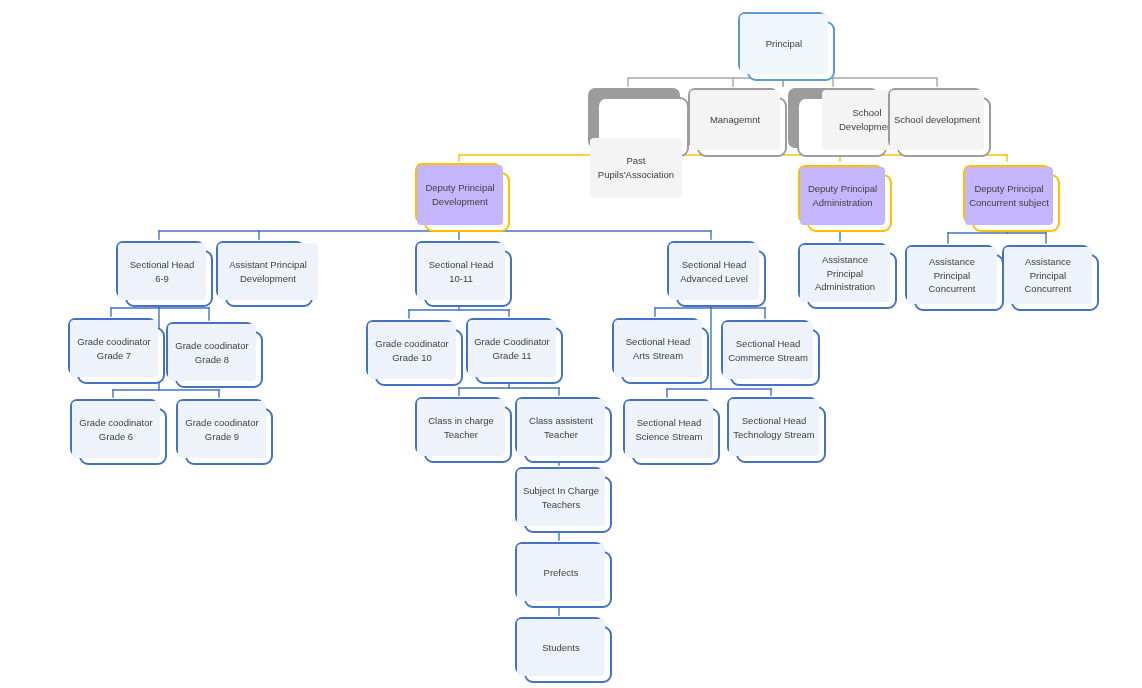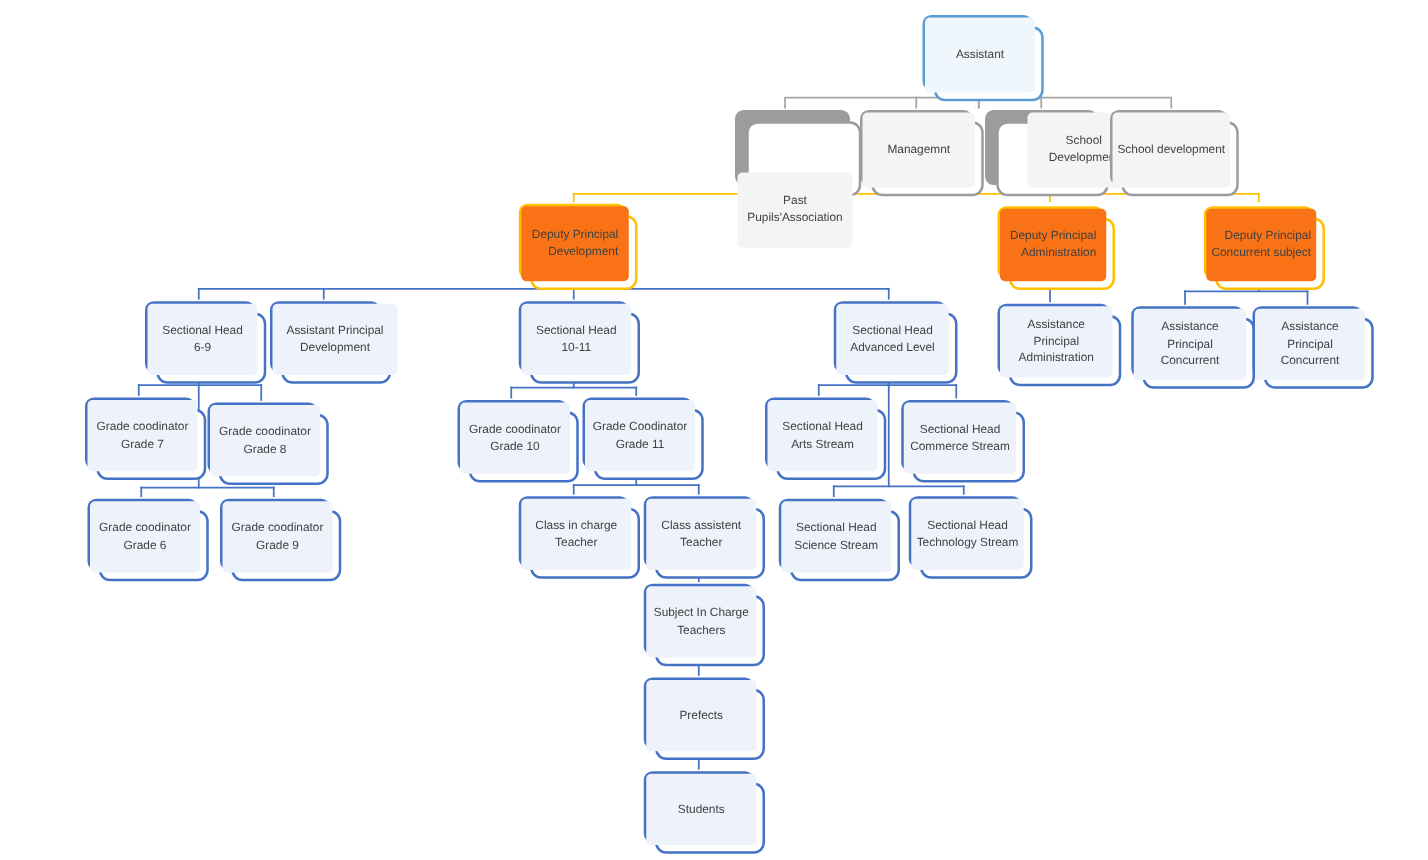--- a/index.html
+++ b/index.html
@@ -72,21 +72,21 @@
   .node.lightblue .label { background: #eff6fc; }
 
   
   .node.gray .plate { background: #9c9c9c; }
   .node.gray .card  { border-color: #9c9c9c; }
   .node.gray .label { background: #f4f4f4; }
 
   
   .node.amber .plate { background: #ffc000; }
   .node.amber .card  { border-color: #ffc000; }
-  .node.amber .label { background: #f97316; text-align: right; }
+  .node.amber .label { background: #c4b5fd; }
 </style>
 </head>
 <body>
 
 <div id="stage">
 
   <svg id="connectors" viewBox="0 0 1142 688" xmlns="http://www.w3.org/2000/svg">
       <g>
         <path d="M 783 72 L 783 86" stroke="#a6a6a6" stroke-width="1.4" fill="none" stroke-linecap="square"></path>
         <path d="M 628 86 L 628 78 L 937 78 L 937 86" stroke="#a6a6a6" stroke-width="1.4" fill="none" stroke-linecap="square"></path>
@@ -154,21 +154,21 @@
         <path d="M 667 389 L 771 389" stroke="#4472c4" stroke-width="1.4" fill="none" stroke-linecap="square"></path>
         <path d="M 667 389 L 667 397" stroke="#4472c4" stroke-width="1.4" fill="none" stroke-linecap="square"></path>
         <path d="M 771 389 L 771 395" stroke="#4472c4" stroke-width="1.4" fill="none" stroke-linecap="square"></path>
       </g>
     </svg>
 
   <div id="nodes-layer">
       <div class="node lightblue" style="left: 738px; top: 12px; width: 97px; height: 69px;">
         <div class="plate" style="width: 88px; height: 60px;"></div>
         <div class="card" style="left: 9px; top: 9px; width: 88px; height: 60px;">
-          <div class="label" style="left: -9px; top: -9px; width: 88px; height: 60px;">Assistant</div>
+          <div class="label" style="left: -9px; top: -9px; width: 88px; height: 60px;">Principal</div>
         </div>
       </div>
       <div class="node gray" style="left: 588px; top: 88px; width: 101px; height: 69px;">
         <div class="plate" style="width: 92px; height: 60px;"></div>
         <div class="card" style="left: 9px; top: 9px; width: 92px; height: 60px;">
           <div class="label" style="left: -9px; top: -9px; width: 92px; height: 60px; margin-top: 48px;">Past
 Pupils'Association</div>
         </div>
       </div>
       <div class="node gray" style="left: 688px; top: 88px; width: 99px; height: 69px;">

